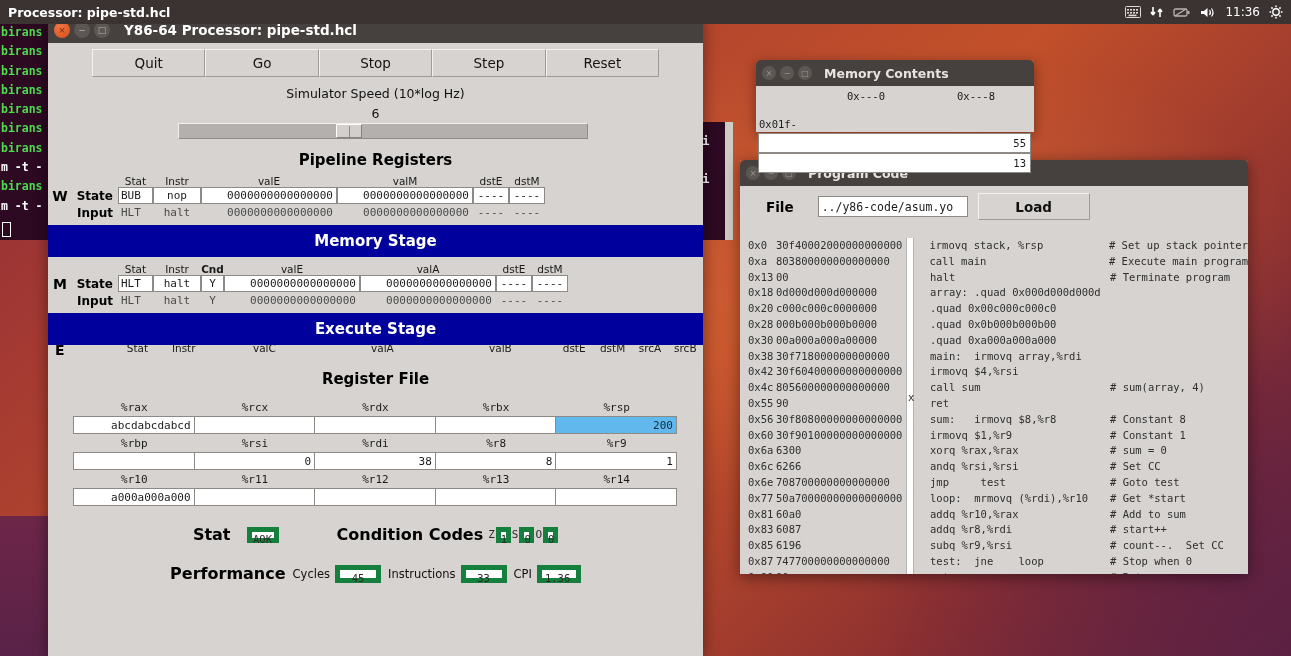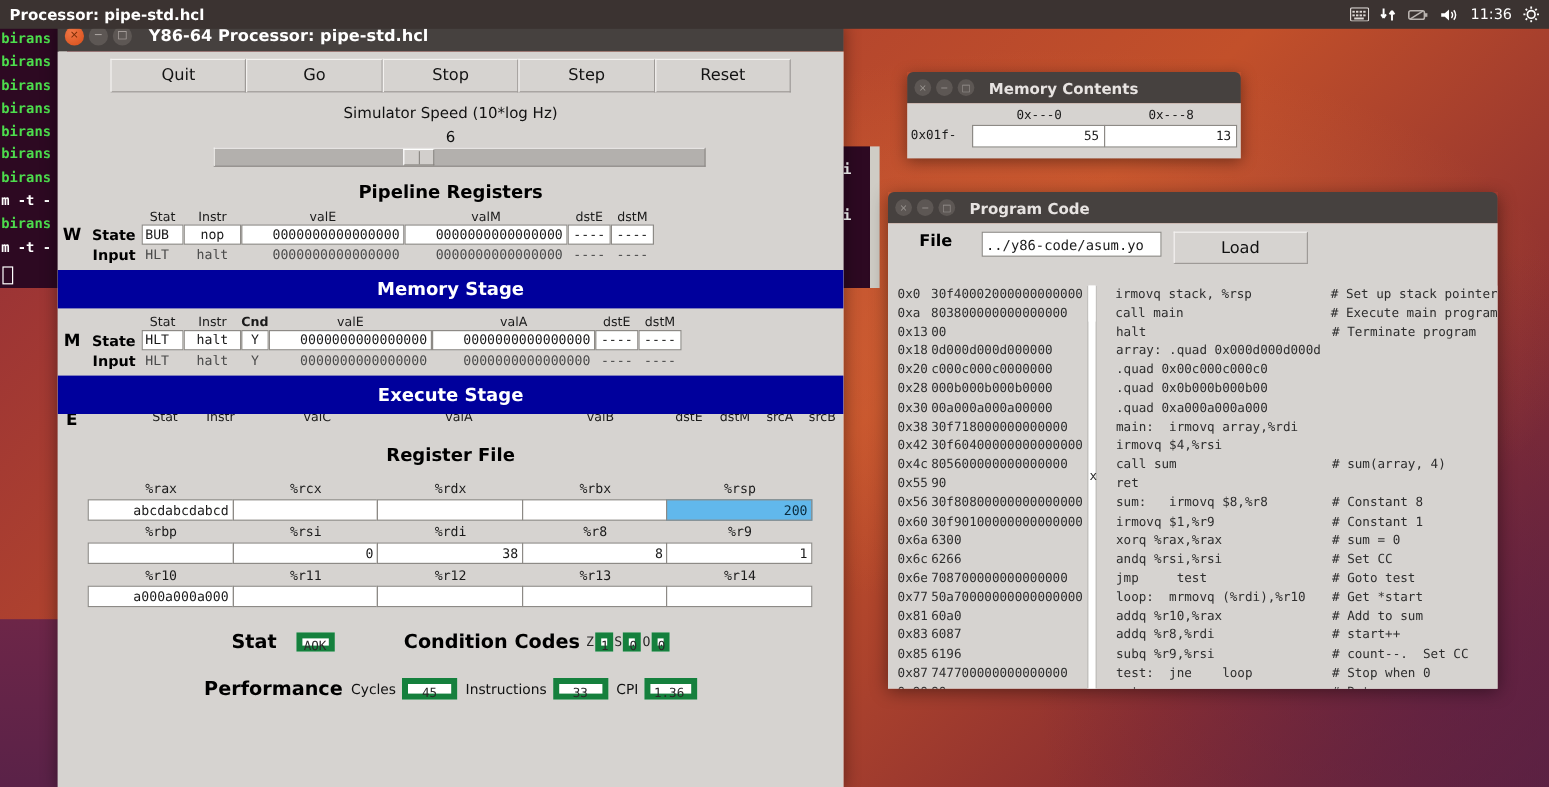--- a/index.html
+++ b/index.html
@@ -212,49 +212,49 @@
   .tb-small {
     height: 26px; background: #46413f; display: flex; align-items: center; padding-left: 6px;
     border-top-left-radius: 5px; border-top-right-radius: 5px;
   }
   .tb-small .tb-btn { width: 14px; height: 14px; background: #5d5754; color: #9c9793; font-size: 8px; }
   .tb-small .tb-title { font-size: 12.5px; margin-left: 12px; color: #e7e3e1; }
   .mem-body { background: #d6d3d0; padding: 4px 3px 5px 3px; height: 46px; }
   .mem-hdr { display: flex; font-family: "DejaVu Sans Mono", monospace; font-size: 10.5px; color: #1a1a1a; }
   .mem-hdr .m-addr { width: 52px; }
   .mem-hdr .m-col { flex: 1; text-align: center; }
-  .mem-row { display: flex; margin-top: 2px; }
+  .mem-row { display: flex; margin-top: 13px; flex-direction: column; }
   .mem-row .m-addr {
     width: 52px; font-family: "DejaVu Sans Mono", monospace; font-size: 10.5px;
     color: #1a1a1a; line-height: 18px;
   }
   .mem-row .m-cell {
     flex: 1; height: 19px; line-height: 18px; background: #ffffff; border: 1px solid #8d8a86;
     font-family: "DejaVu Sans Mono", monospace; font-size: 10.5px; text-align: right;
     padding-right: 4px; color: #1a1a1a; margin-left: -1px;
   }
   
   .win-code {
     position: absolute; left: 740px; top: 160px; width: 508px; height: 414px;
     z-index: 28; box-shadow: 0 3px 14px rgba(0,0,0,0.45);
   }
   .code-body { background: #d6d3d0; height: 388px; overflow: hidden; position: relative; }
-  .file-row { display: flex; padding: 7px 0 7px 26px; }
+  .file-row { display: flex; align-items: center; padding: 7px 0 7px 26px; }
   .file-lbl { font-weight: bold; font-size: 13.5px; color: #000; font-family: "DejaVu Sans", sans-serif; }
   .file-input {
     width: 150px; height: 21px; line-height: 20px; margin-left: 24px;
     background: #ffffff; border: 1px solid #8d8a86;
     font-family: "DejaVu Sans Mono", monospace; font-size: 11.5px; color: #1a1a1a;
     padding-left: 3px; overflow: hidden; white-space: nowrap;
   }
   .load-btn {
     width: 112px; height: 27px; margin-left: 10px; background: #d6d3d0;
     border: 1px solid #f4f2f0; border-right-color: #9e9a97; border-bottom-color: #9e9a97;
     display: flex; align-items: center; justify-content: center;
-    font-size: 13.5px; font-weight: normal; color: #111; cursor: pointer;
+    font-size: 13.5px; font-weight: bold; color: #111; cursor: pointer;
   }
   .code-listing {
     position: absolute; left: 0; top: 52px; right: 0; bottom: 0;
     font-family: "DejaVu Sans Mono", monospace; font-size: 10.5px;
     color: #2e2e2e;
   }
   .code-line { display: flex; height: 15.8px; line-height: 15.8px; white-space: pre; }
   .cl-addr { width: 36px; padding-left: 8px; }
   .cl-bytes { width: 136px; }
   .cl-gap { width: 18px; }

